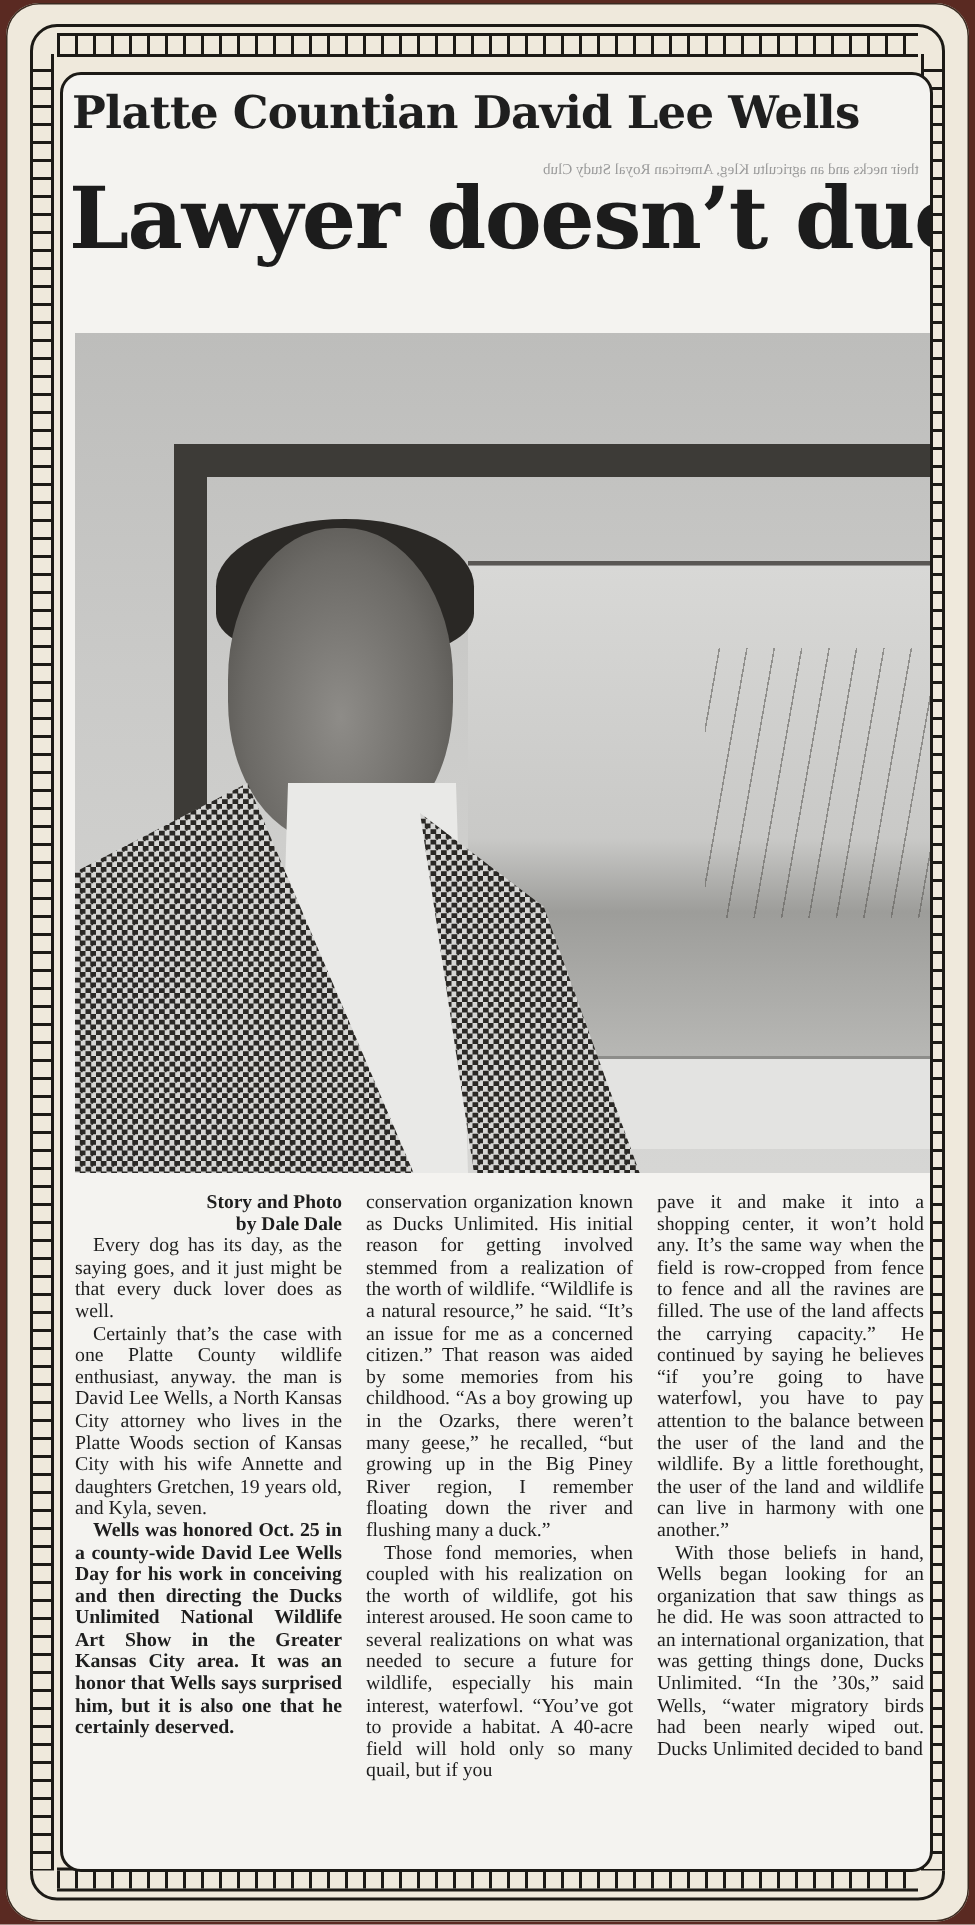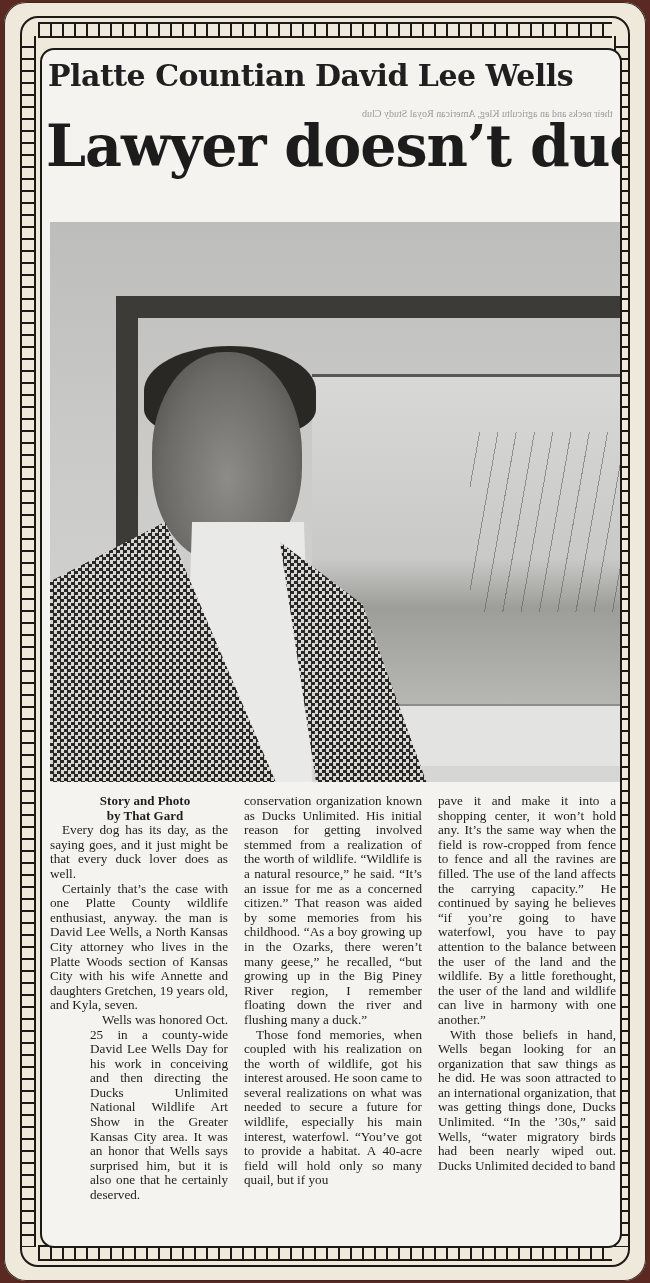--- a/index.html
+++ b/index.html
@@ -120,22 +120,22 @@
     position: absolute; left: 8px; top: 744px; width: 566px;
     display: flex; justify-content: space-between;
   }
   .col {
     width: 178px;
     font-family: "Liberation Serif", serif; font-size: 13.2px; line-height: 14.6px;
     color: #1e1e1e; text-align: justify;
   }
   .col p { margin: 0; text-indent: 12px; }
   .col p.noindent { text-indent: 0; }
-  .col .bold { font-weight: normal; margin-left: 40px; }
-  .byline { text-align: center; font-weight: bold; font-size: 13px; line-height: 14.6px; text-indent: 0; }
+  .col .bold { font-weight: bold; }
+  .byline { text-align: right; font-weight: bold; font-size: 13px; line-height: 14.6px; text-indent: 0; }
 </style>
 </head>
 <body>
 
 <div class="card">
   <div class="outer-line"></div>
   <div class="key-band key-h" style="left:34px; right:34px; top:20px;"></div>
   <div class="key-band key-h" style="left:34px; right:34px; bottom:20px;"></div>
   <div class="key-band key-v" style="top:34px; bottom:34px; left:16px;"></div>
   <div class="key-band key-v" style="top:34px; bottom:34px; right:16px;"></div>
@@ -154,21 +154,21 @@
       <div class="hair"></div>
       <div class="head"></div>
       <div class="shirt"></div>
       <div class="jacket-l"></div>
       <div class="jacket-r"></div>
     </div>
 
     <div class="columns">
       <div class="col">
         <p class="byline">Story and Photo</p>
-        <p class="byline">by That Gard</p>
+        <p class="byline">by Dale Dale</p>
         <p>Every dog has its day, as the saying goes, and it just might be that every duck lover does as well.</p>
         <p>Certainly that’s the case with one Platte County wildlife enthusiast, anyway. the man is David Lee Wells, a North Kansas City attorney who lives in the Platte Woods section of Kansas City with his wife Annette and daughters Gretchen, 19 years old, and Kyla, seven.</p>
         <p class="bold">Wells was honored Oct. 25 in a county-wide David Lee Wells Day for his work in conceiving and then directing the Ducks Unlimited National Wildlife Art Show in the Greater Kansas City area. It was an honor that Wells says surprised him, but it is also one that he certainly deserved.</p>
       </div>
       <div class="col">
         <p class="noindent">conservation organization known as Ducks Unlimited. His initial reason for getting involved stemmed from a realization of the worth of wildlife. “Wildlife is a natural resource,” he said. “It’s an issue for me as a concerned citizen.” That reason was aided by some memories from his childhood. “As a boy growing up in the Ozarks, there weren’t many geese,” he recalled, “but growing up in the Big Piney River region, I remember floating down the river and flushing many a duck.”</p>
         <p>Those fond memories, when coupled with his realization on the worth of wildlife, got his interest aroused. He soon came to several realizations on what was needed to secure a future for wildlife, especially his main interest, waterfowl. “You’ve got to provide a habitat. A 40-acre field will hold only so many quail, but if you</p>
       </div>
       <div class="col">
         <p class="noindent">pave it and make it into a shopping center, it won’t hold any. It’s the same way when the field is row-cropped from fence to fence and all the ravines are filled. The use of the land affects the carrying capacity.” He continued by saying he believes “if you’re going to have waterfowl, you have to pay attention to the balance between the user of the land and the wildlife. By a little forethought, the user of the land and wildlife can live in harmony with one another.”</p>

